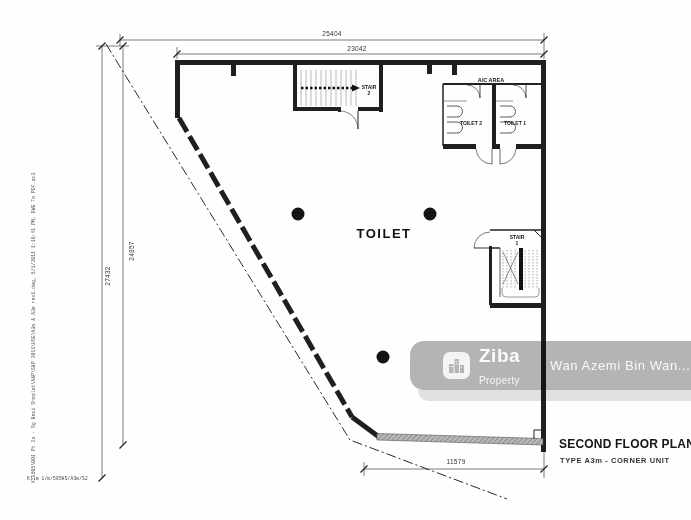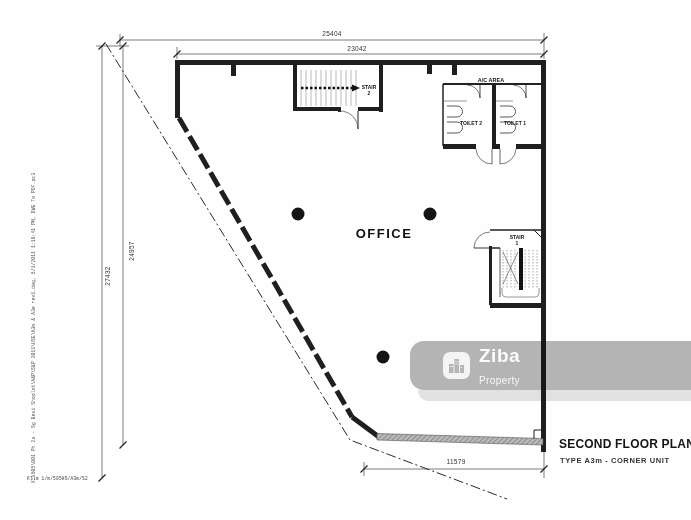--- a/index.html
+++ b/index.html
@@ -186,21 +186,21 @@
       <circle cx="383" cy="357" r="6.5"></circle>
     </g>
   </svg>
 
   <div class="lbl dim" style="left:332px;top:33px;">25404</div>
   <div class="lbl dim" style="left:357px;top:48px;">23042</div>
   <div class="lbl dim rot" style="left:107px;top:276px;">27432</div>
   <div class="lbl dim rot" style="left:131px;top:251px;">24957</div>
   <div class="lbl dim" style="left:456px;top:461px;">11579</div>
 
-  <div class="lbl office" style="left:384px;top:233px;">OFFICE</div>
+  <div class="lbl office" style="left:384px;top:233px;">TOILET</div>
   <div class="lbl room room2" style="left:369px;top:91px;font-size:5px;">
     <div>STAIR</div>
     <div>2</div>
   </div>
   <div class="lbl room room2" style="left:517px;top:241px;font-size:5px;">
     <div>STAIR</div>
     <div>1</div>
   </div>
   <div class="lbl room" style="left:491px;top:80px;font-size:5.5px;">A/C AREA</div>
   <div class="lbl room" style="left:471px;top:123px;font-size:5px;">TOILET 2</div>
@@ -230,15 +230,16 @@
           <rect x="2.2" y="9" width="1" height="1"></rect>
             <rect x="4" y="9" width="1" height="1"></rect>
           <rect x="13" y="10" width="1" height="1"></rect>
         </g>
       </svg>
     </div>
     <div class="wm-brand">
       <div class="wm-brand-name">Ziba</div>
       <div class="wm-brand-sub">Property</div>
     </div>
+    <div class="wm-agent">Wan Azemi Bin Wan...</div>
   </div>
 
 </div>
 
 </body></html>

